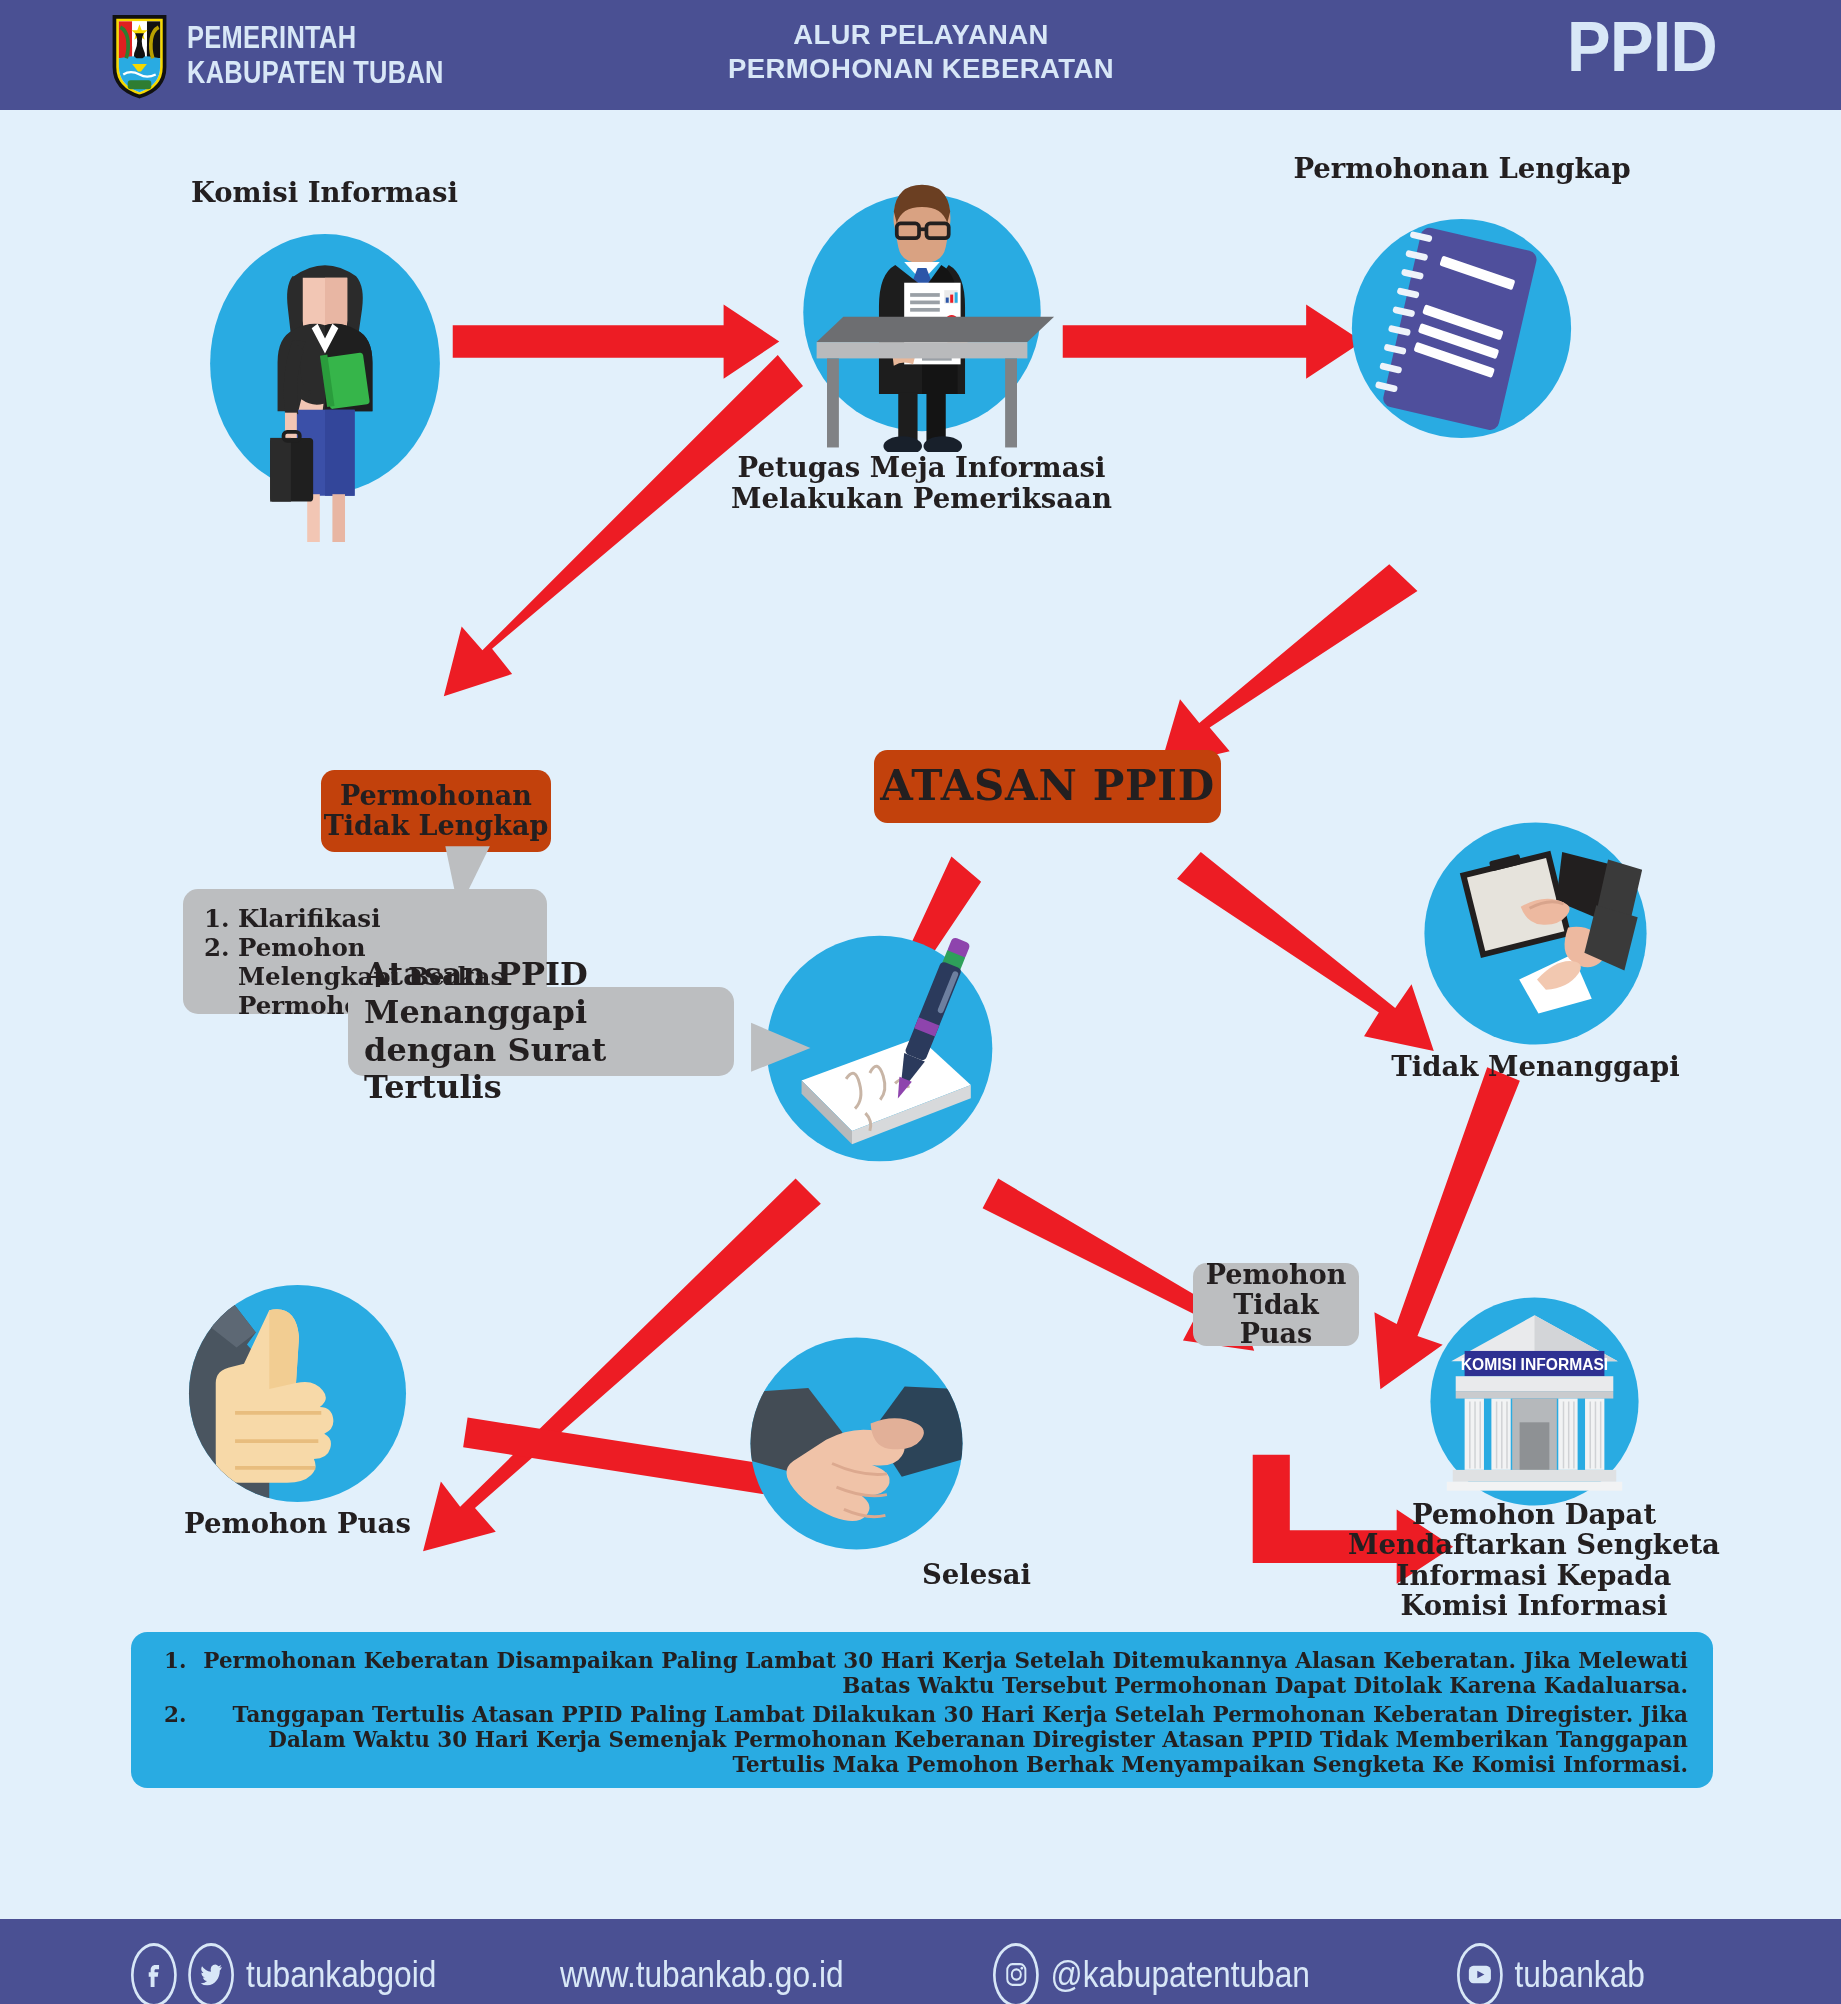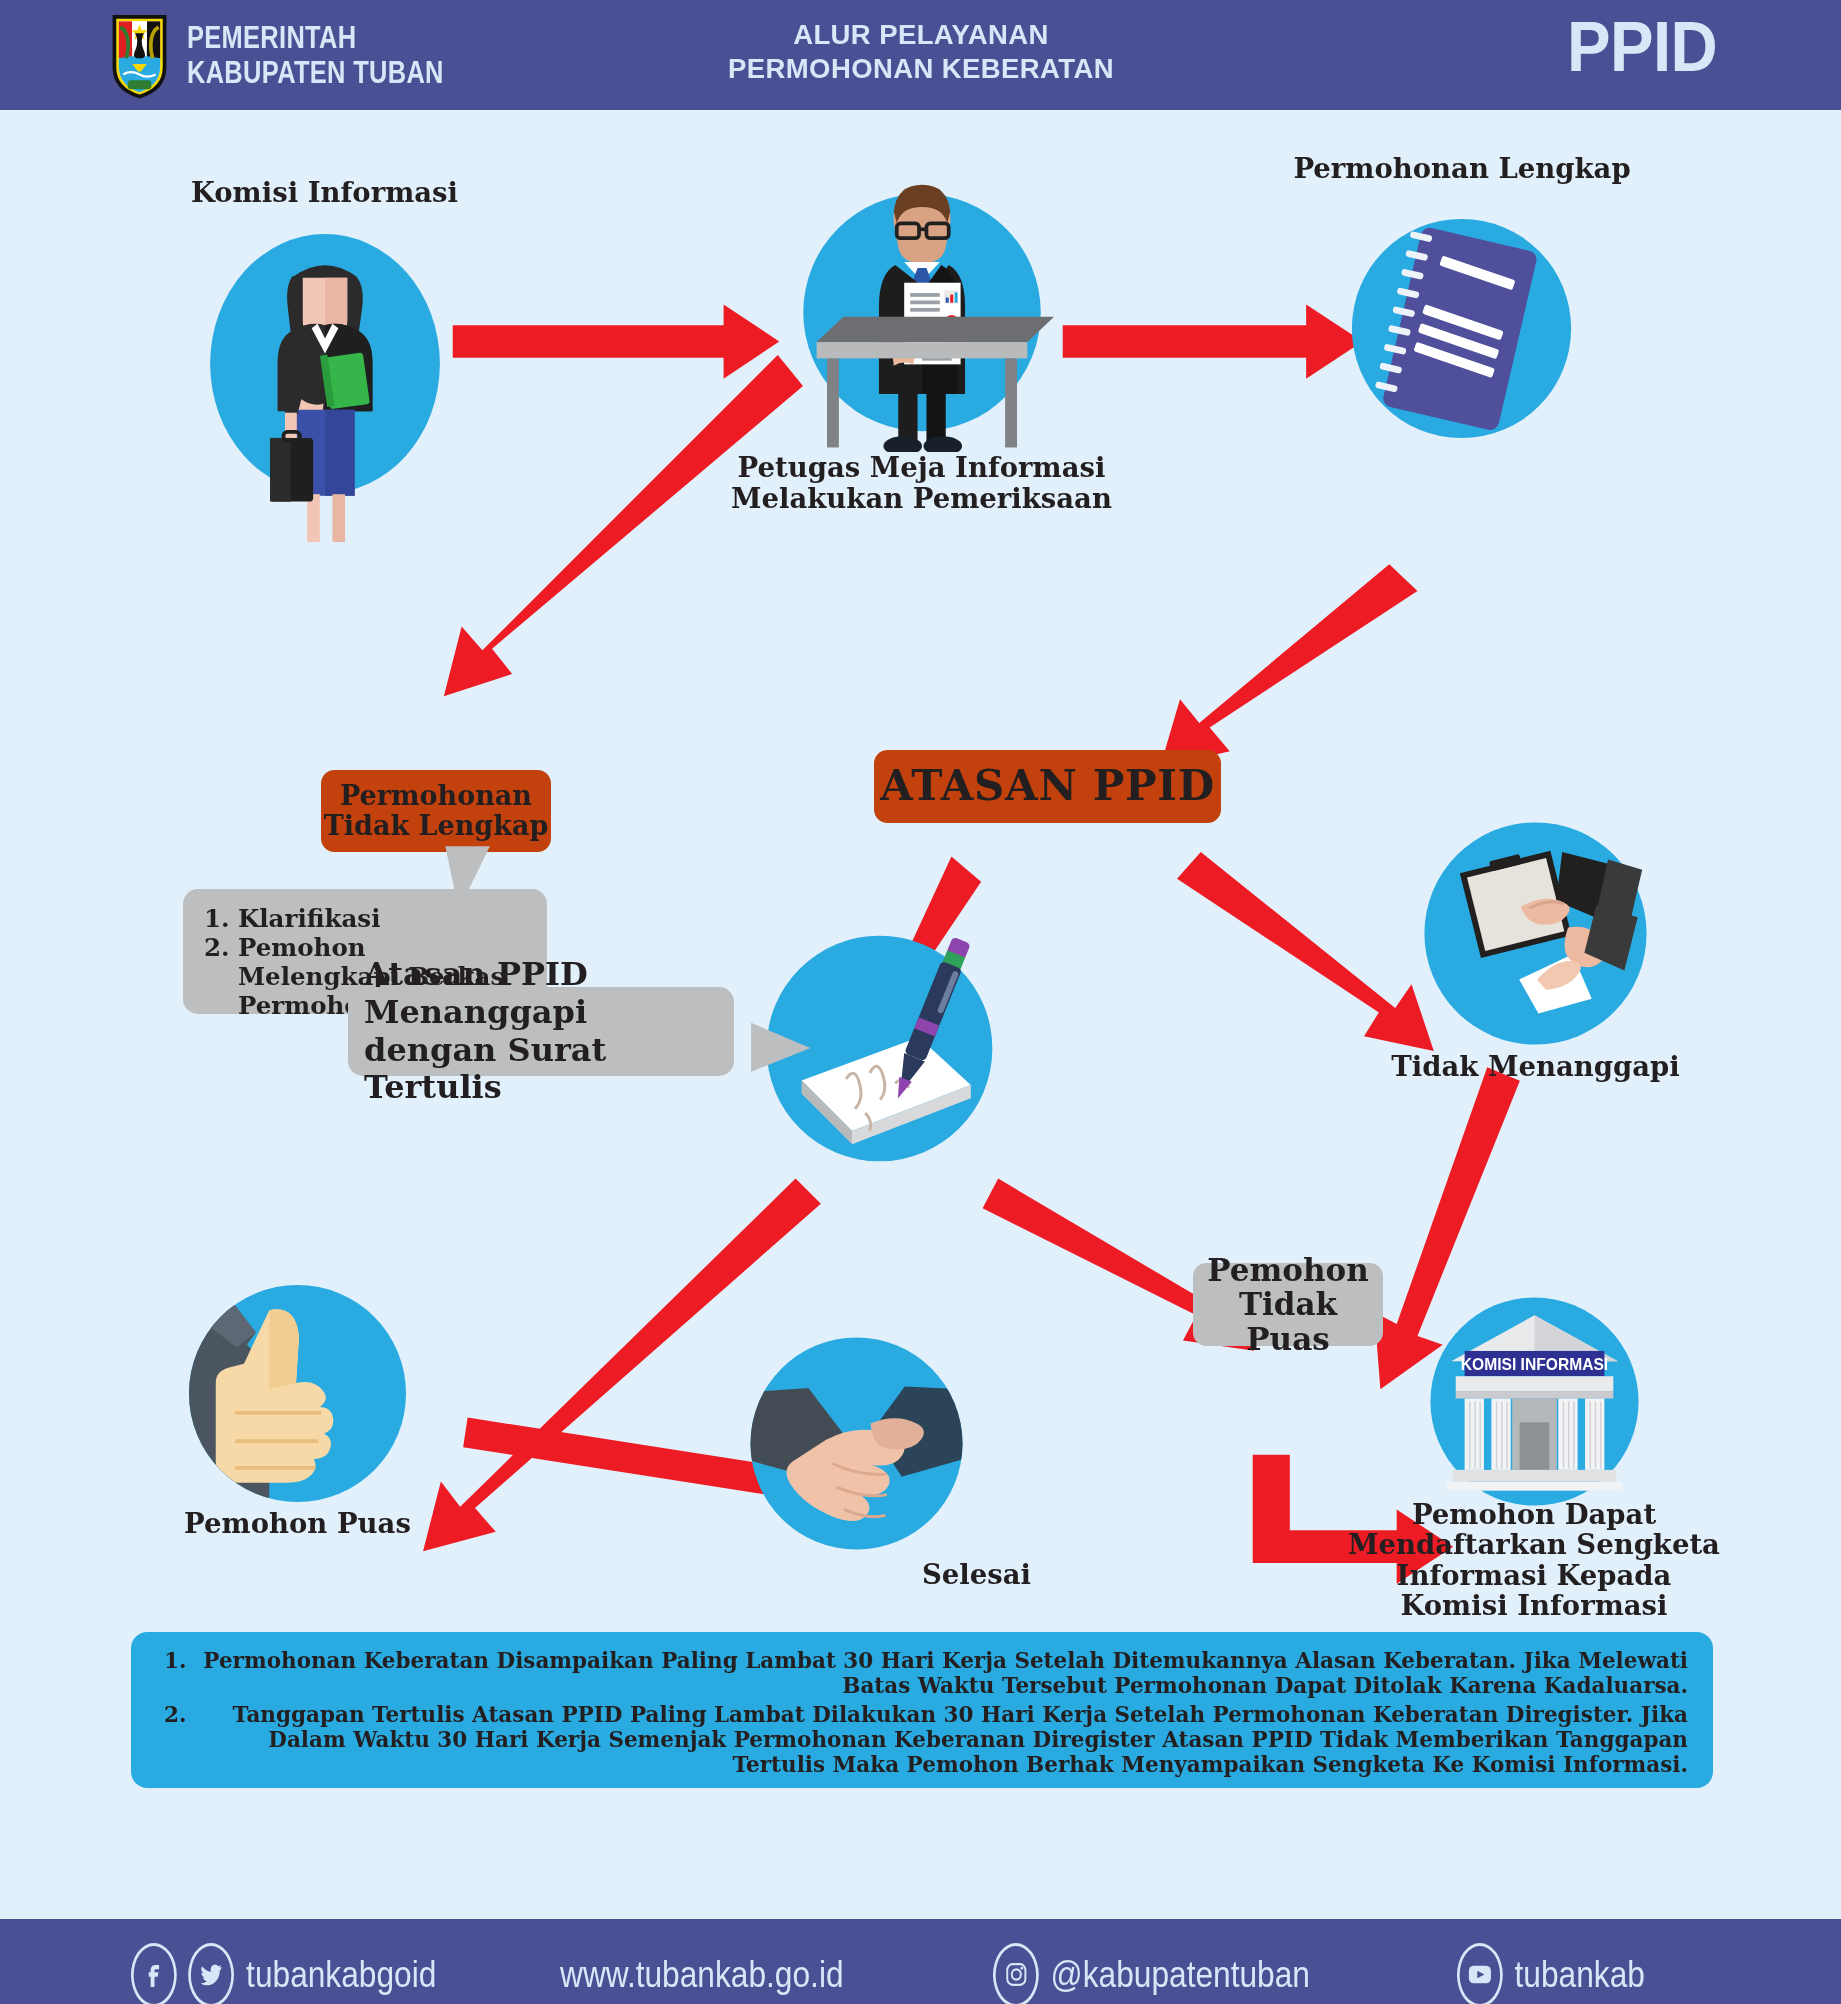--- a/index.html
+++ b/index.html
@@ -338,21 +338,21 @@
       </svg>
     </div>
     <svg class="svg-layer" viewBox="0 0 2482 2404" style="pointer-events:none;">
       <polygon points="1012,1230 1012,1296 1092,1264" fill="#bcbec0"></polygon>
     </svg>
     <div class="bubble" style="left:348px;top:877px;width:386px;height:89px;font-size:32px;display:flex;align-items:center;padding-left:16px;">
       <span style="white-space:pre-line;">Atasan PPID Menanggapi
 dengan Surat Tertulis</span>
     </div>
 
-    <div class="pill pill-grey" style="left:1193px;top:1153px;width:190px;height:83px;font-size:31px;">
+    <div class="pill pill-grey" style="left:1193px;top:1153px;width:166px;height:83px;font-size:27px;">
       <span>Pemohon
 Tidak Puas</span>
     </div>
 
     <div class="node" style="left:186px;top:1172px;width:223px;height:282px;">
       <svg width="223" height="223" viewBox="0 0 300 300" style="position:absolute;left:0;top:0;">
         <defs>
             <clipPath id="clipPuas">
               <circle cx="150" cy="150" r="146"></circle>
             </clipPath>

